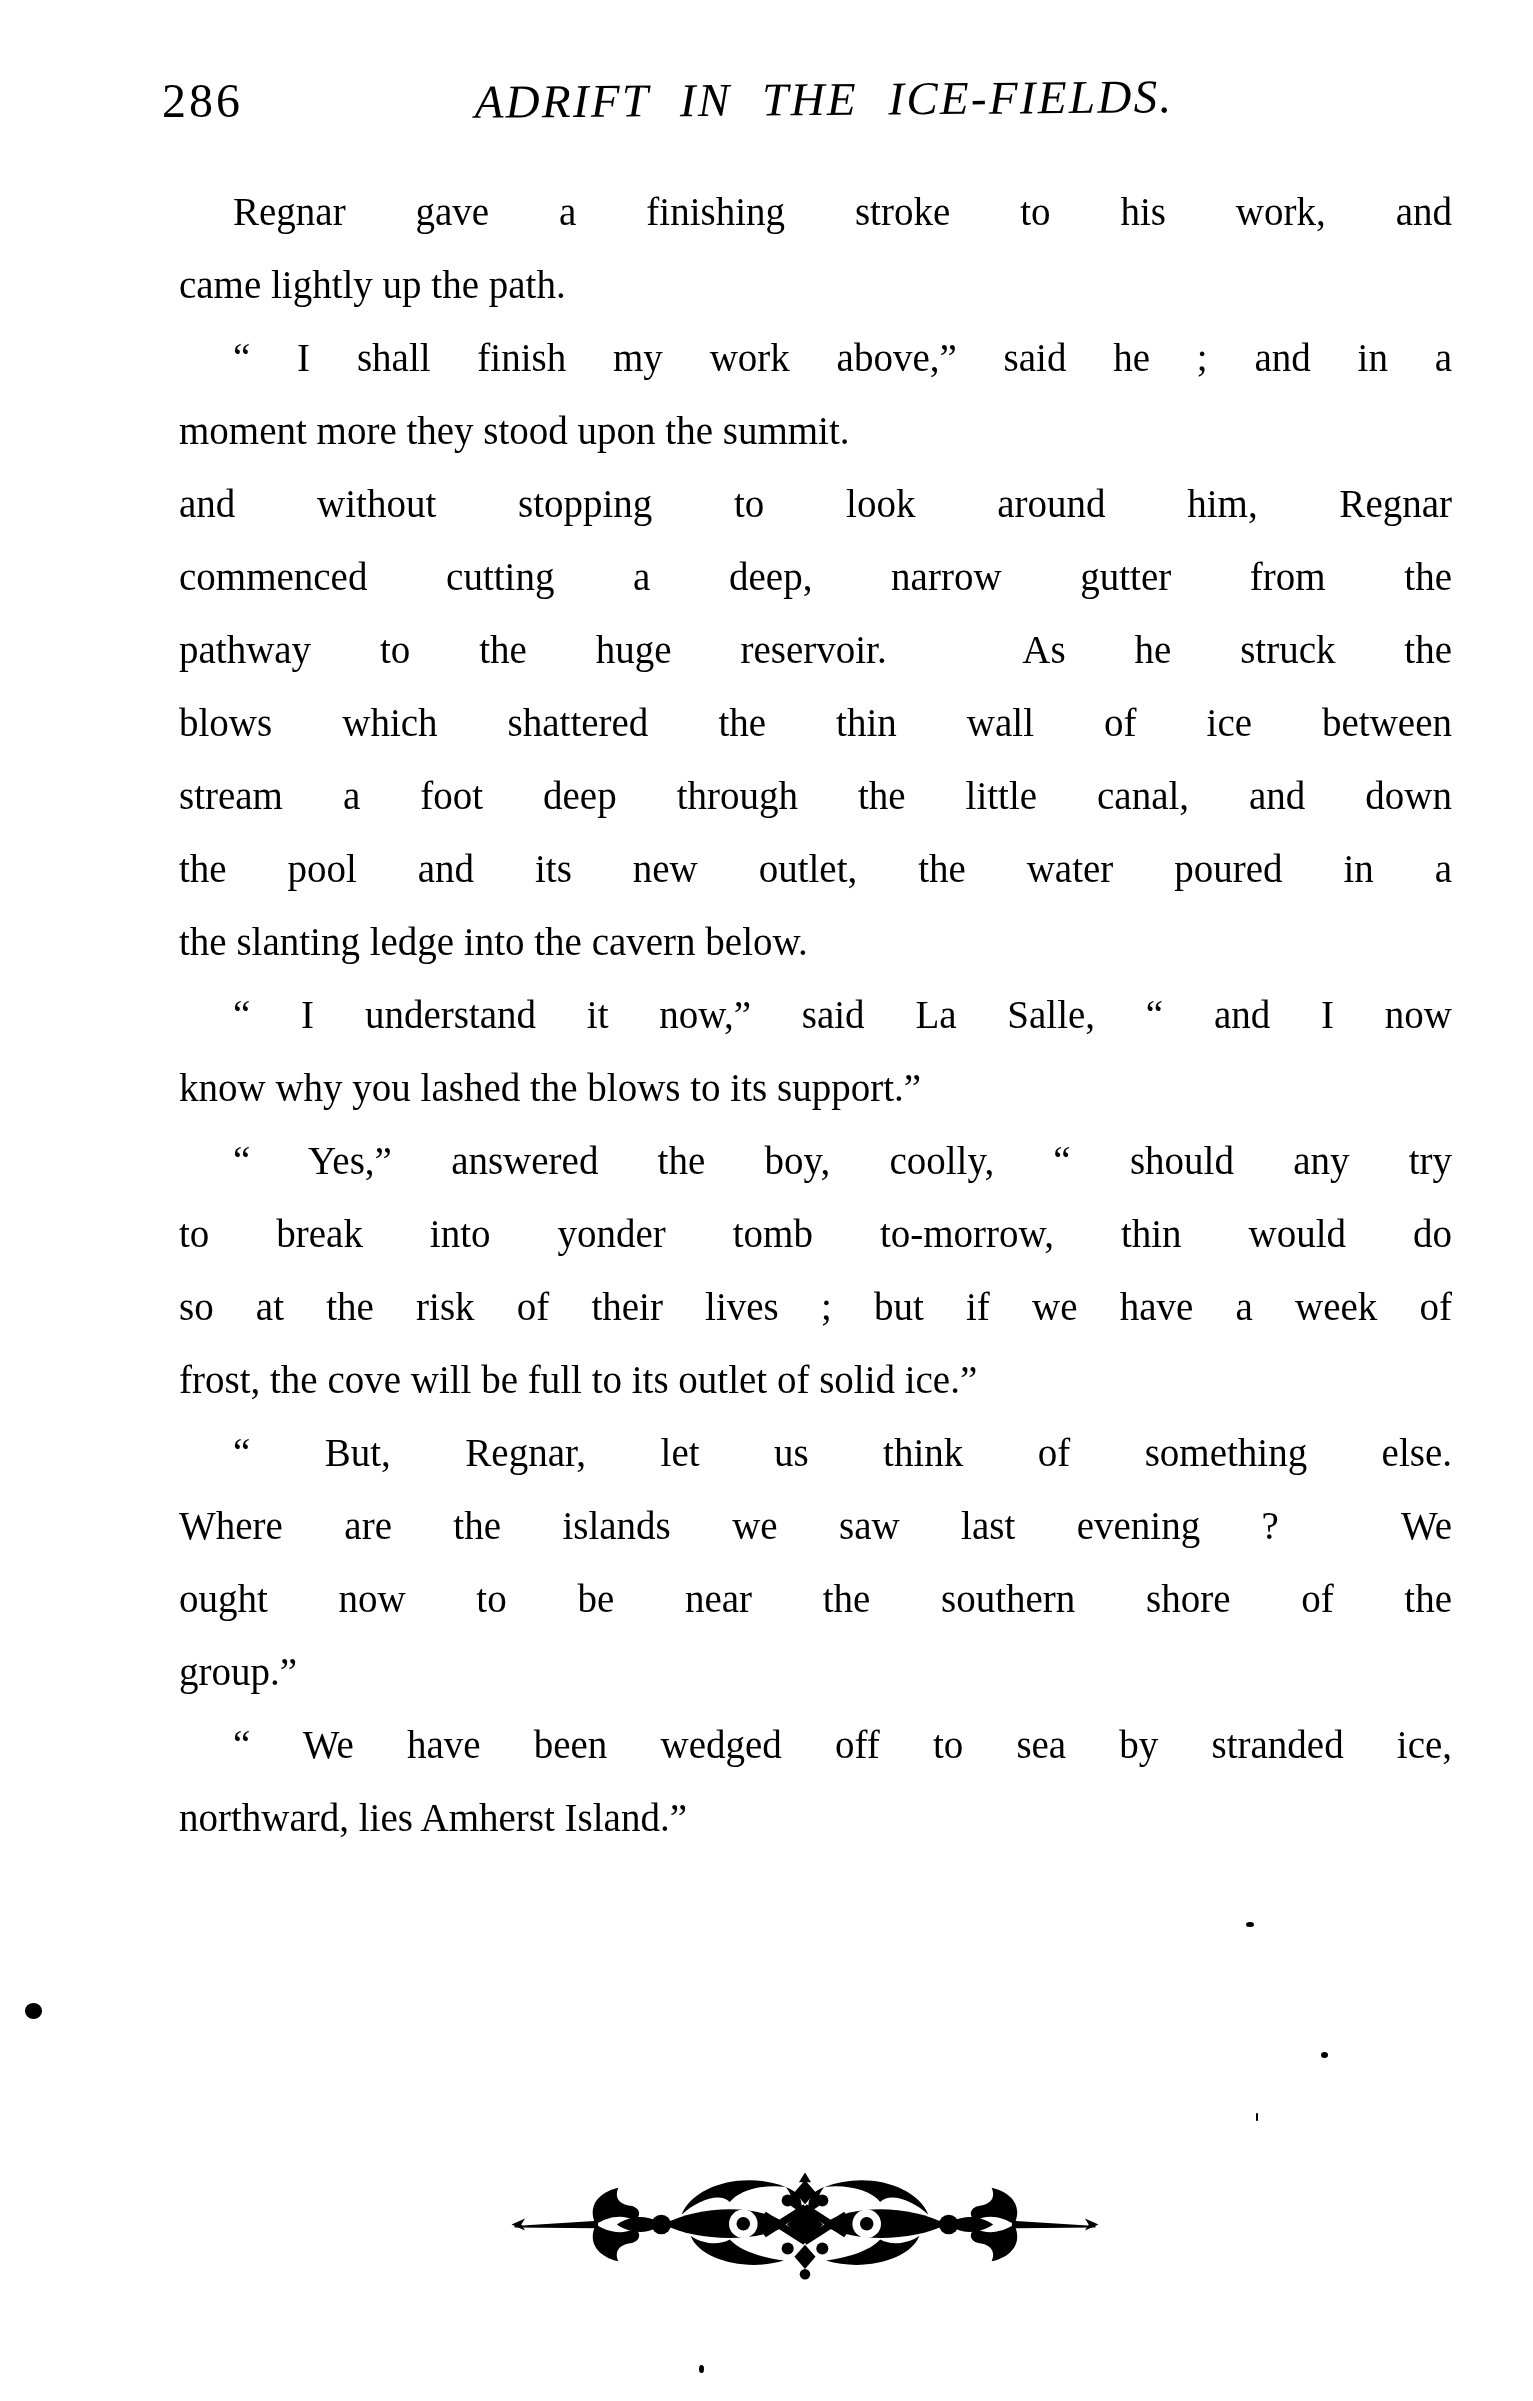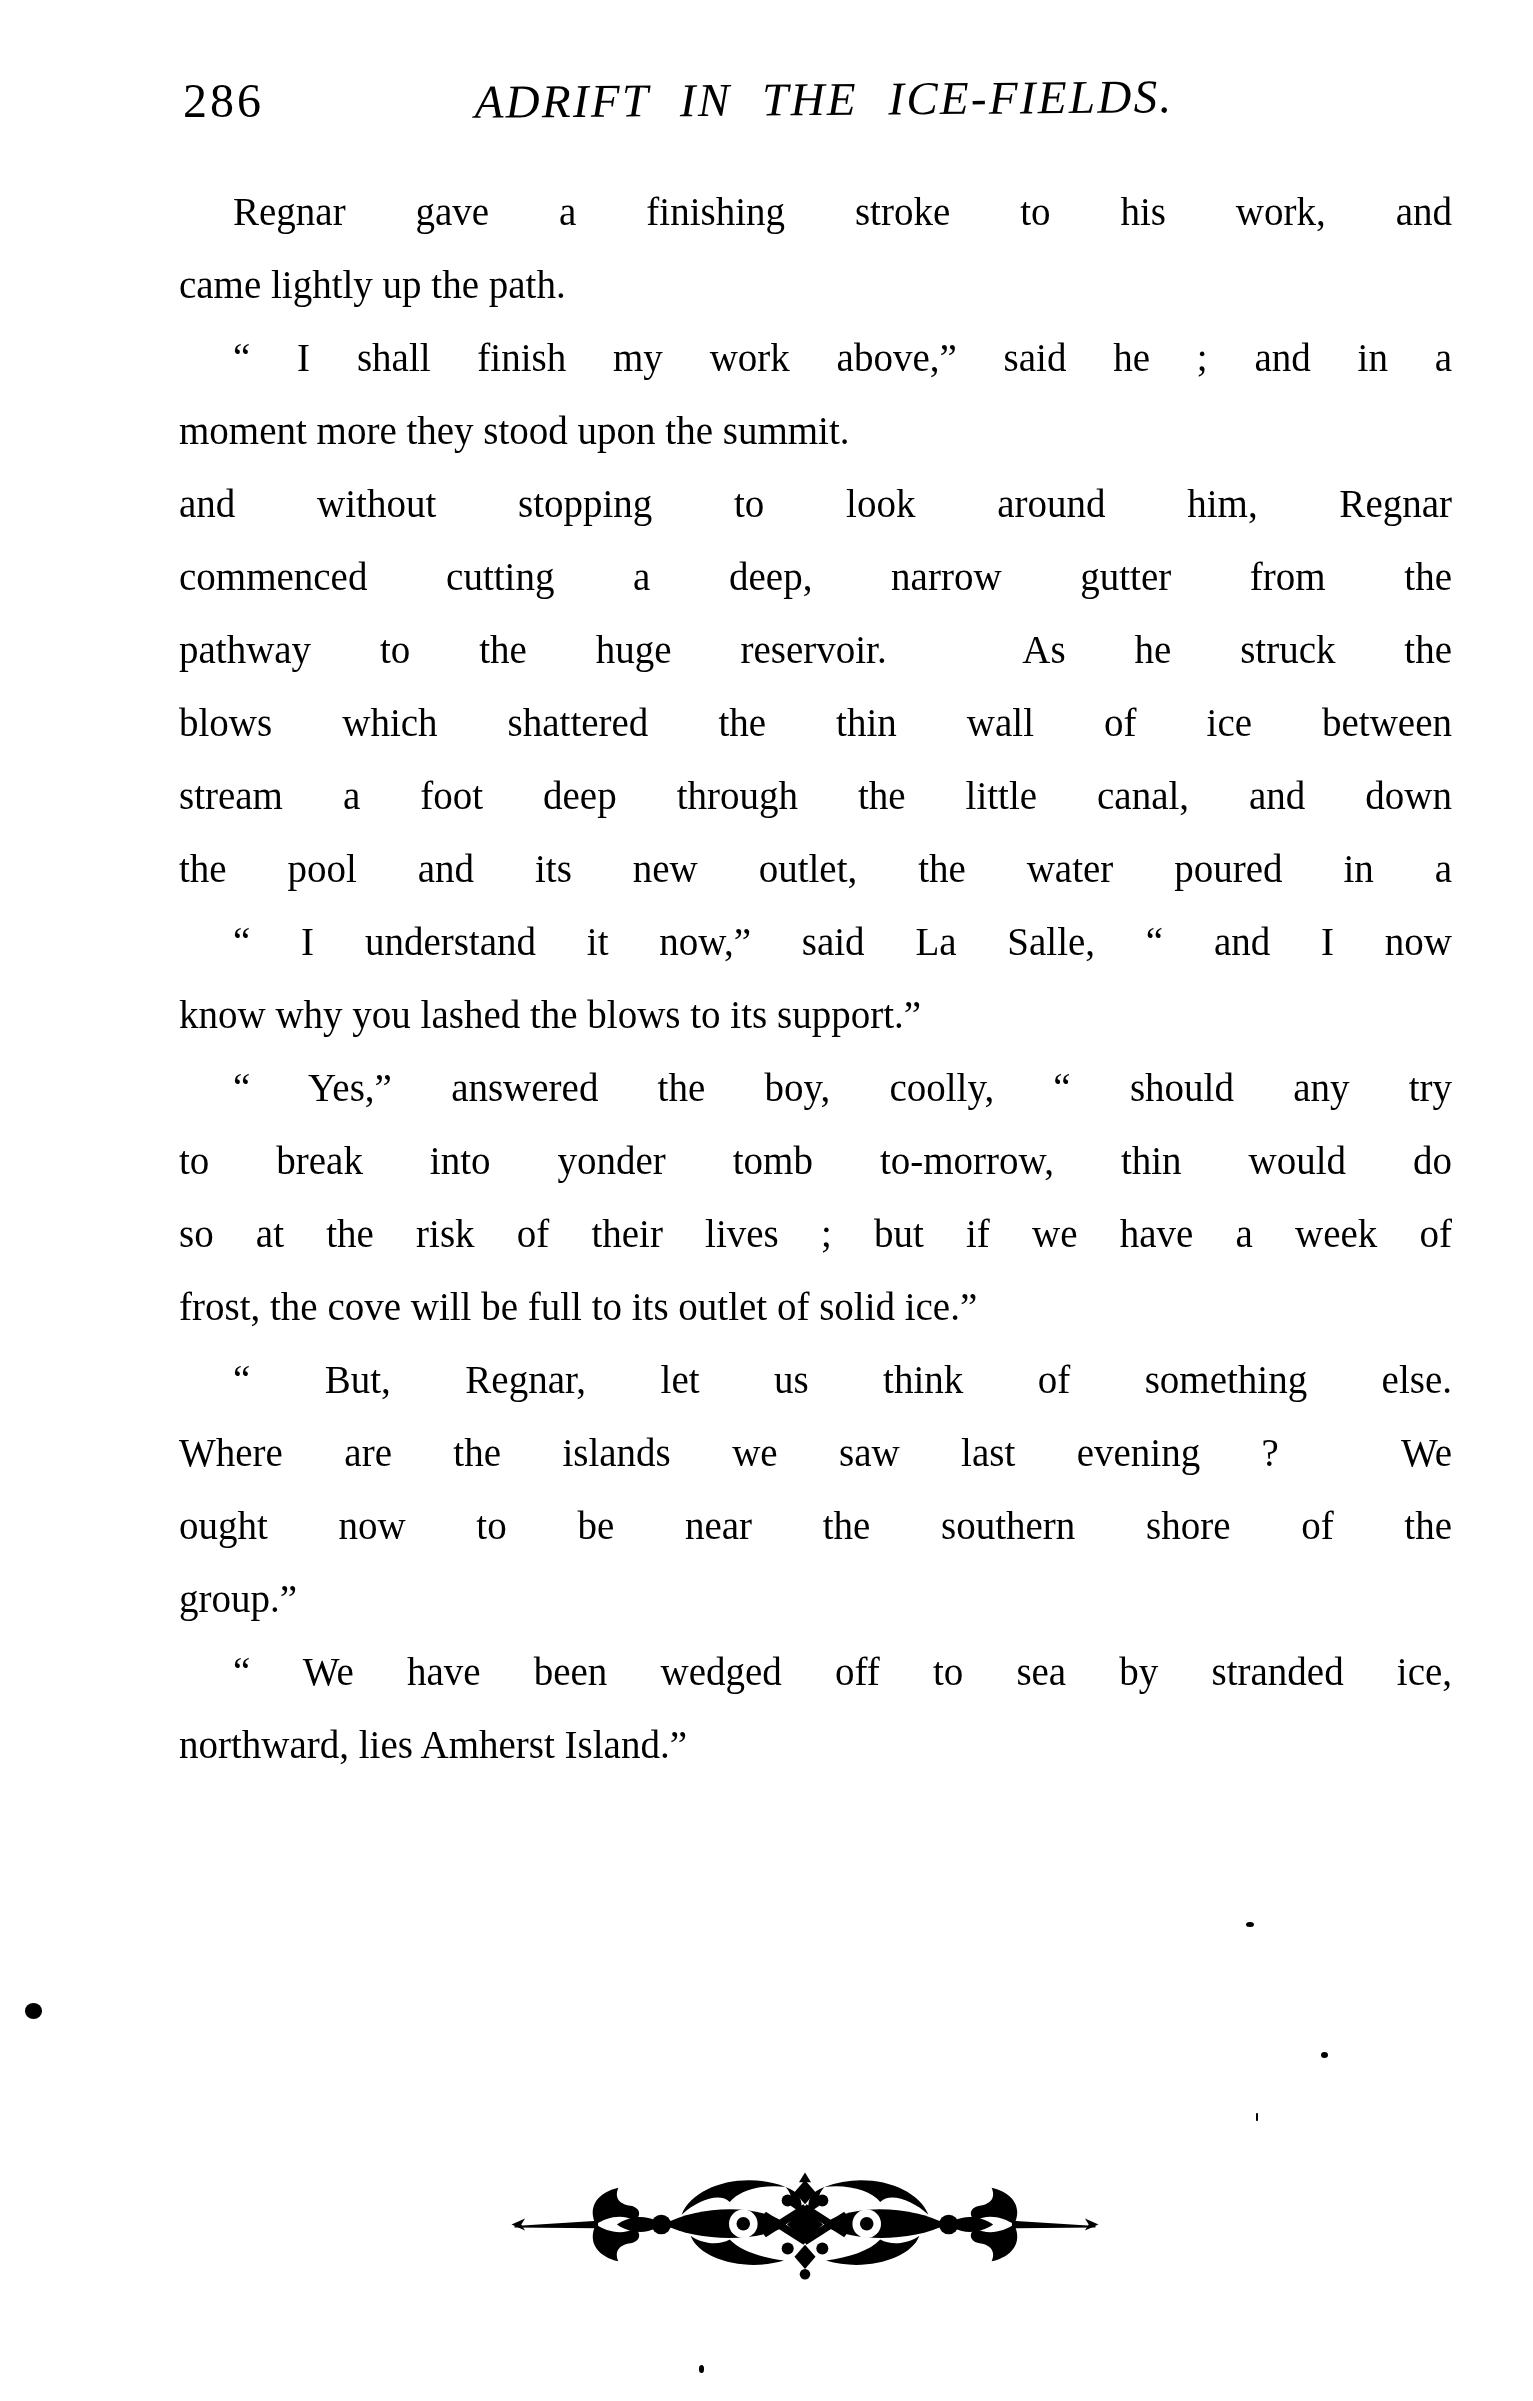--- a/index.html
+++ b/index.html
@@ -5,21 +5,21 @@
   html,body { margin:0; padding:0; background:#ffffff; }
   .page {
     position:relative;
     width:1534px; height:2401px;
     background:#ffffff;
     color:#000000;
     font-family:"Liberation Serif","DejaVu Serif",serif;
     overflow:hidden;
   }
   .folio {
-    position:absolute; left:183px; top:77px;
+    position:absolute; left:162px; top:77px;
     font-size:48px; line-height:1;
     letter-spacing:3px;
   }
   .title {
     position:absolute; left:824px; top:76px;
     transform:translateX(-50%) rotate(-0.45deg);
     font-style:italic;
     font-size:47px; line-height:1;
     letter-spacing:2.3px; word-spacing:16.5px;
     white-space:nowrap;
@@ -57,20 +57,21 @@
       <div class="line indent just">Regnar gave a finishing stroke to his work, and</div>
       <div class="line">came lightly up the path.</div>
       <div class="line indent just">“ I shall finish my work above,” said he ; and in a</div>
       <div class="line">moment more they stood upon the summit.</div>
       <div class="line just">and without stopping to look around him, Regnar</div>
       <div class="line just">commenced cutting a deep, narrow gutter from the</div>
       <div class="line just">pathway to the huge reservoir.  As he struck the</div>
       <div class="line just">blows which shattered the thin wall of ice between</div>
       <div class="line just">stream a foot deep through the little canal, and down</div>
       <div class="line just">the pool and its new outlet, the water poured in a</div>
+      <div class="line">the slanting ledge into the cavern below.</div>
       <div class="line indent just">“ I understand it now,” said La Salle, “ and I now</div>
       <div class="line">know why you lashed the blows to its support.”</div>
       <div class="line indent just">“ Yes,” answered the boy, coolly, “ should any try</div>
       <div class="line just">to break into yonder tomb to-morrow, thin would do</div>
       <div class="line just">so at the risk of their lives ; but if we have a week of</div>
       <div class="line">frost, the cove will be full to its outlet of solid ice.”</div>
       <div class="line indent just">“ But, Regnar, let us think of something else.</div>
       <div class="line just">Where are the islands we saw last evening ?  We</div>
       <div class="line just">ought now to be near the southern shore of the</div>
       <div class="line">group.”</div>

